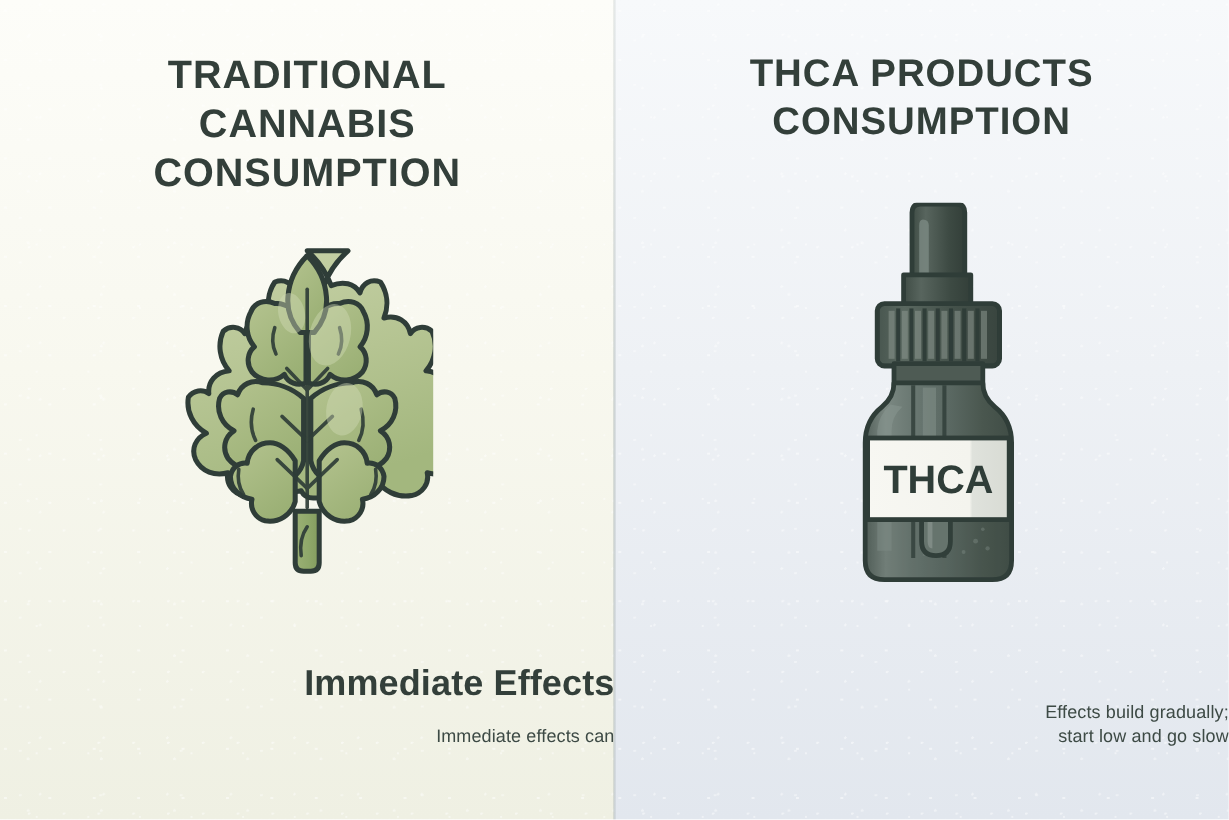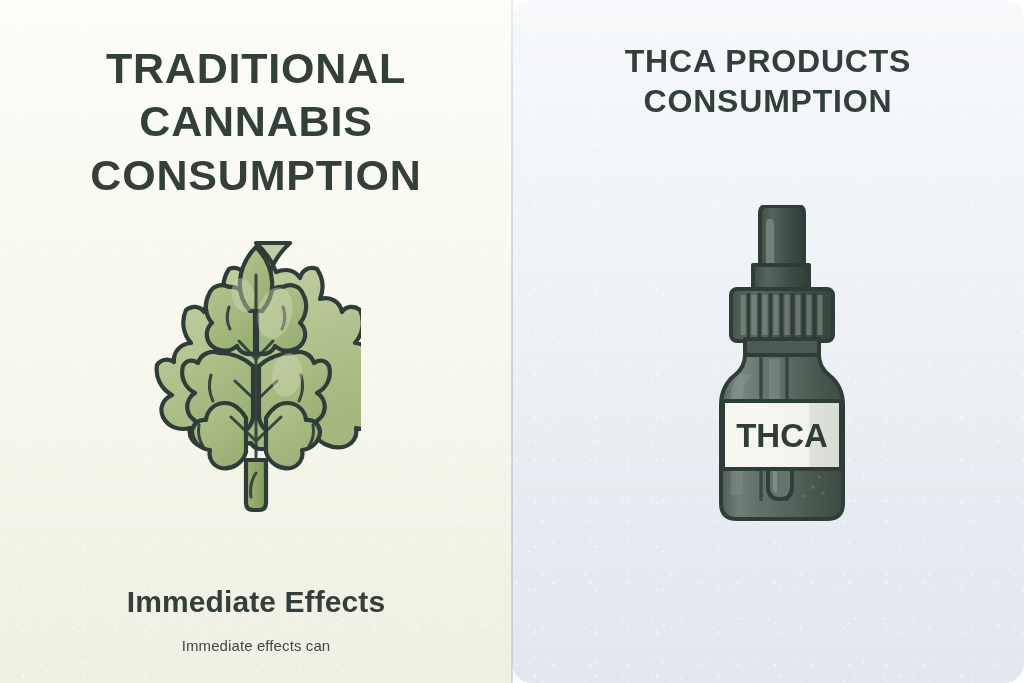--- a/index.html
+++ b/index.html
@@ -31,21 +31,20 @@
     align-items: center;
     overflow: hidden;
   }
 
   .panel-left {
     background: linear-gradient(180deg, #fdfdf9 0%, #f8f8ef 45%, #eff0e3 100%);
   }
 
   .panel-right {
     background: linear-gradient(180deg, #f7f9fb 0%, #eef1f5 45%, #e2e7ee 100%);
-    border-radius: 20px;
   }
 
   
   .grain {
     position: absolute;
     inset: 0;
     pointer-events: none;
     opacity: 0.55;
     background-image:
       radial-gradient(circle at 12% 22%, rgba(255,255,255,.9) 0 1.1px, transparent 1.2px),
@@ -69,21 +68,21 @@
   }
 
   
   .panel-title {
     margin: 0;
     padding-top: 42px;
     width: 100%;
     text-align: center;
     color: #333f3a;
     font-weight: 700;
-    font-size: 43px;
+    font-size: 33px;
     line-height: 1.24;
     letter-spacing: 0.8px;
     text-transform: uppercase;
     position: relative;
     z-index: 3;
   }
   .panel-right .panel-title {
     font-size: 32px;
   }
 
@@ -100,22 +99,22 @@
   .panel-left .art { padding-bottom: 26px; }
   .panel-right .art { padding-bottom: 38px; padding-left: 27px; }
 
   .art svg { display: block; }
 
   
   .caption {
     position: relative;
     z-index: 3;
     width: 100%;
-    text-align: center;
-    padding-bottom: 26px;
+    text-align: right;
+    padding-bottom: 58px;
   }
   .caption-heading {
     margin: 0 0 16px 0;
     color: #333f3a;
     font-size: 30px;
     font-weight: 700;
     line-height: 1.2;
     letter-spacing: 0.1px;
   }
   .caption-body {
@@ -432,17 +431,21 @@
         <g fill="#8a9791" opacity="0.35">
           <circle cx="116" cy="282" r="2"></circle>
           <circle cx="126" cy="288" r="1.8"></circle>
           <circle cx="106" cy="291" r="1.6"></circle>
           <circle cx="122" cy="272" r="1.5"></circle>
         </g>
       </svg>
     </div>
 
     <div class="caption">
+      <p class="caption-body">
+        <span>Effects build gradually;</span>
+        <span>start low and go slow</span>
+      </p>
     </div>
   </section>
 
   <div class="divider"></div>
 </div>
 
 </body></html>

